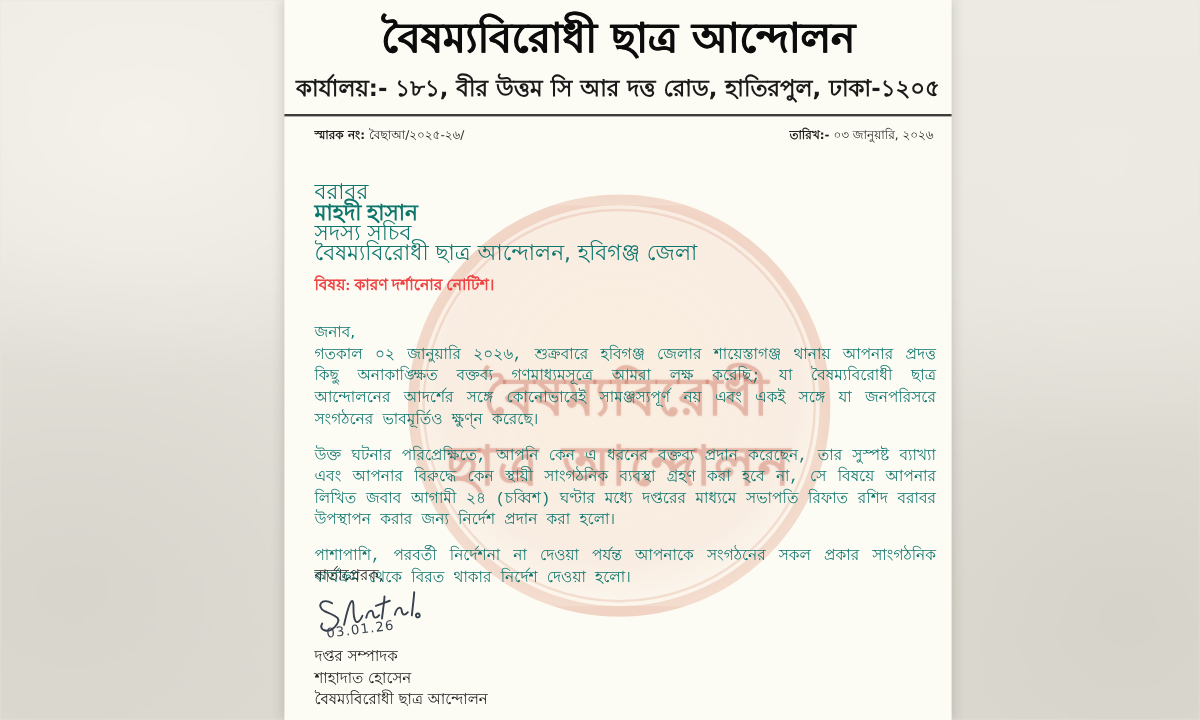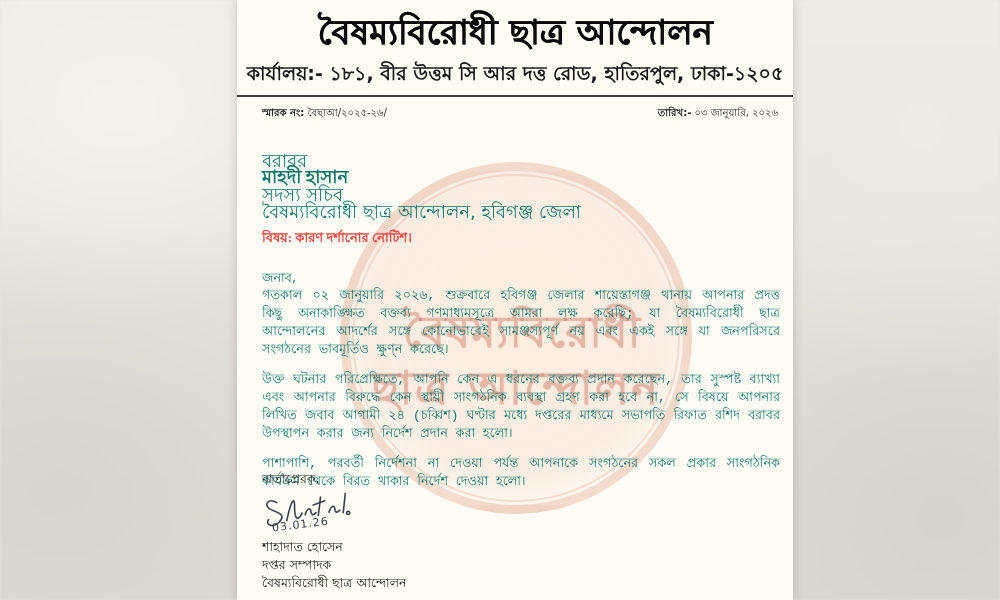--- a/index.html
+++ b/index.html
@@ -143,18 +143,18 @@
           <path d="M43 23 C45 17, 49 16, 49 20 C49 24, 51 25, 54 22"></path>
           <path d="M60 7 C59 13, 57 20, 56 25"></path>
           <path d="M52 14 L64 11"></path>
           <path d="M67 23 C69 17, 73 16, 73 20 C73 24, 75 25, 78 22"></path>
           <path d="M85 6 C84 12, 82 20, 81 25"></path>
           <path d="M86 24 a1.6 1.6 0 1 1 -.1 0"></path>
         </g>
       </svg>
       <span class="sig-date">03.01.26</span>
     </div>
+    <div>দপ্তর সম্পাদক</div>
     <div>শাহাদাত হোসেন</div>
-    <div>দপ্তর সম্পাদক</div>
     <div>বৈষম্যবিরোধী ছাত্র আন্দোলন</div>
   </div>
 
 </div>
 
 </body></html>

